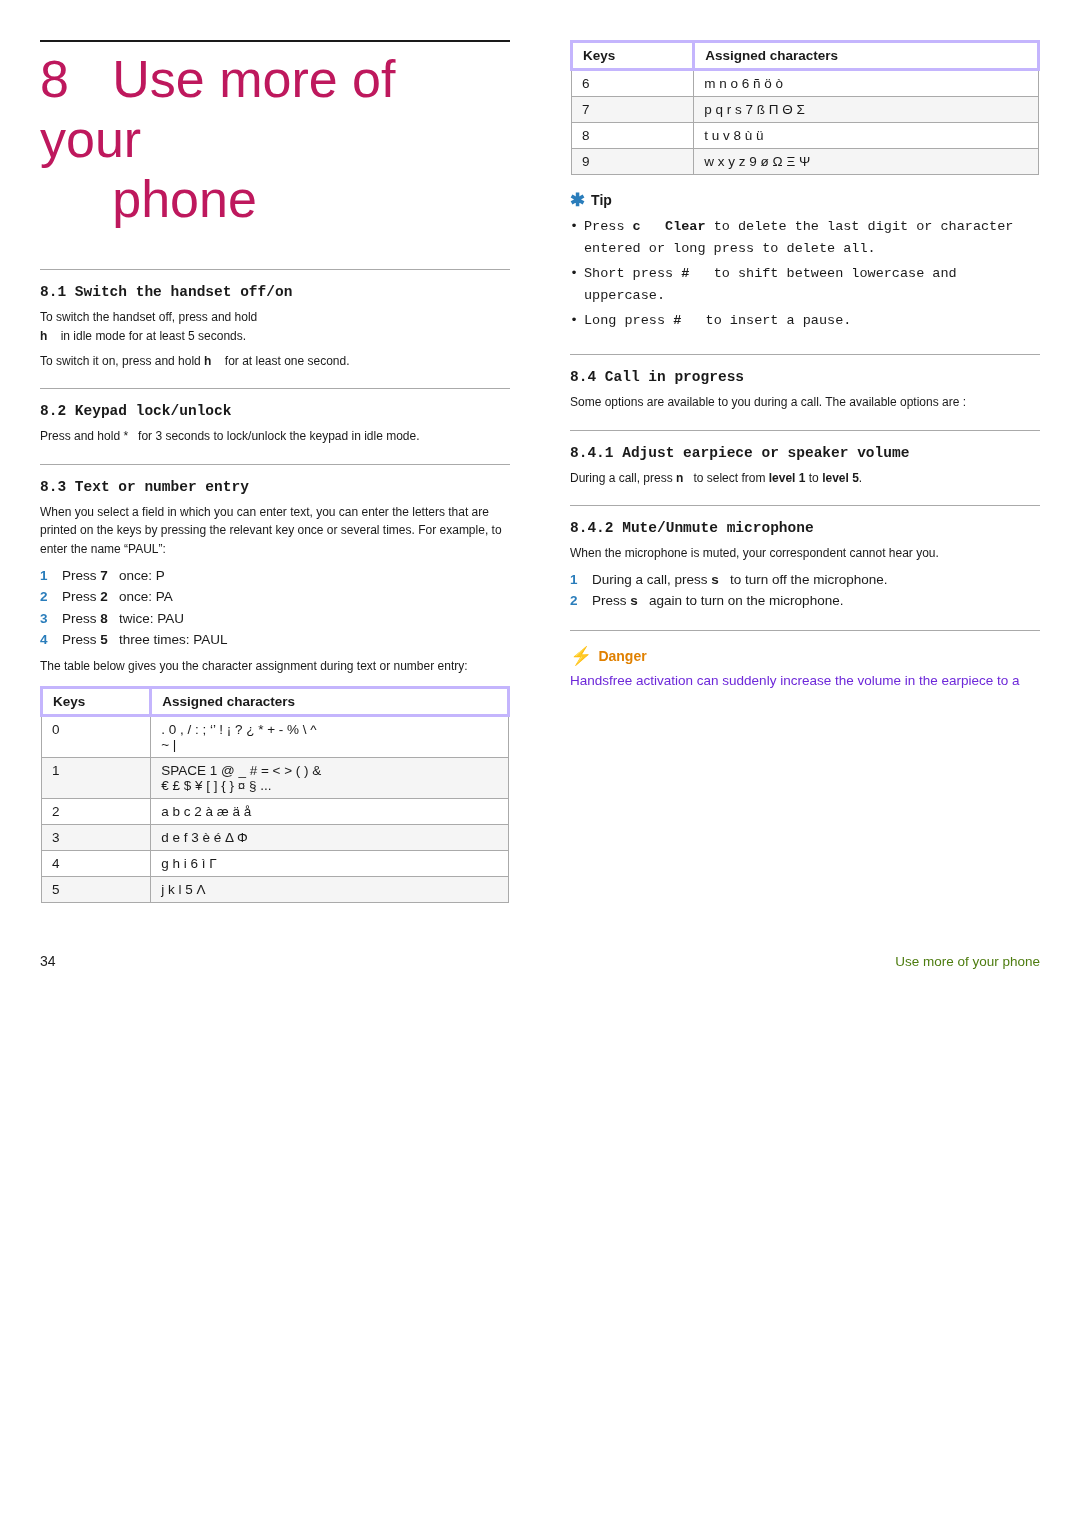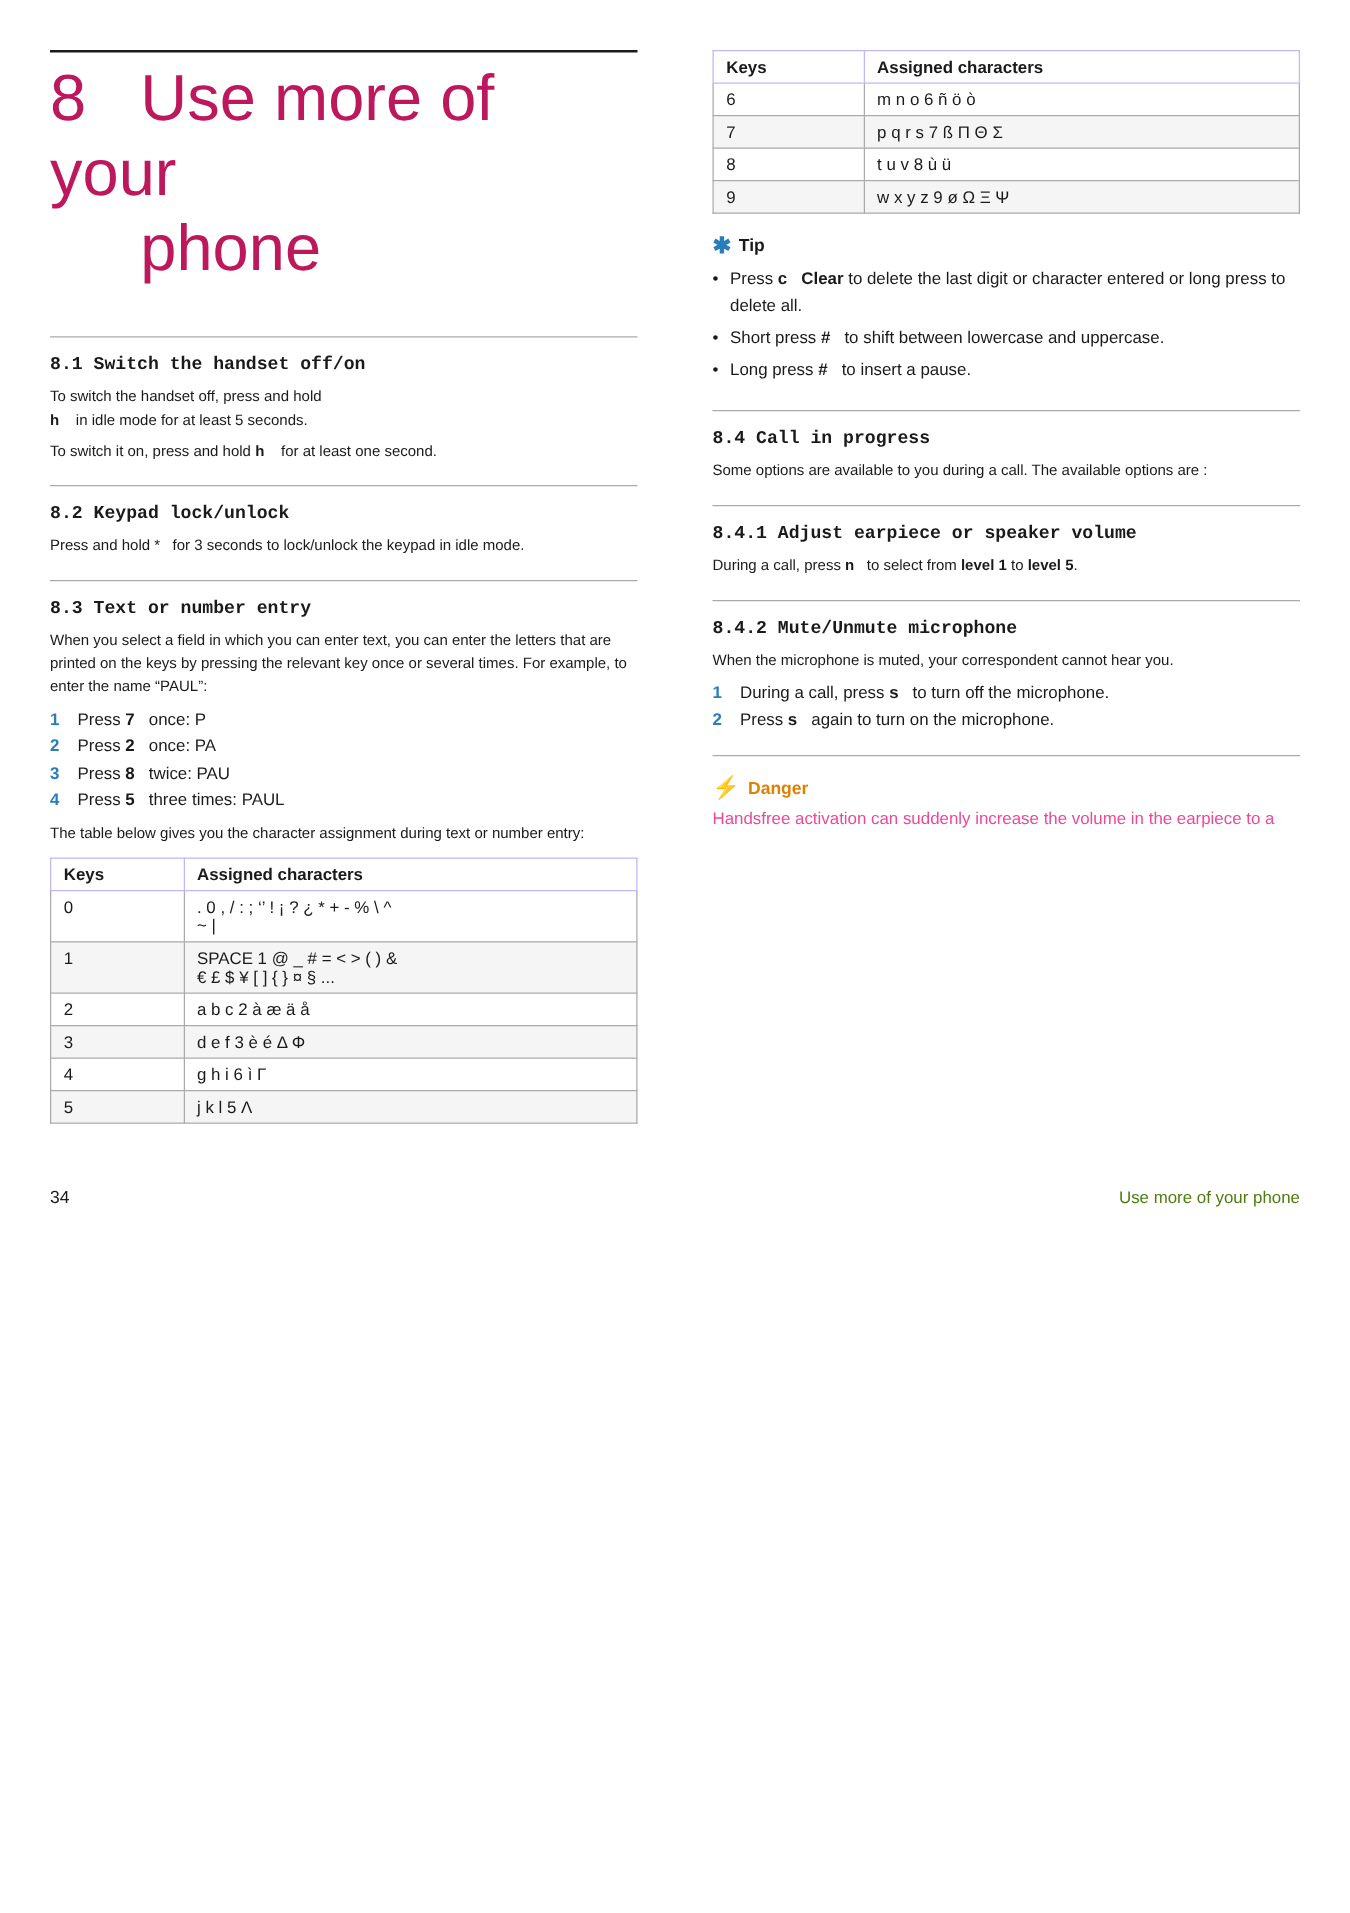--- a/index.html
+++ b/index.html
@@ -80,21 +80,21 @@
     table {
       width: 100%;
       border-collapse: collapse;
       font-size: 13.5px;
     }
     table th {
       background: #ffffff;
       font-weight: bold;
       text-align: left;
       padding: 5px 10px;
-      border: 1px solid #c4b5fd;
+      border: 3px solid #c4b5fd;
     }
     table td {
       padding: 5px 10px;
       border: 1px solid #aaa;
       vertical-align: top;
     }
     table tr:nth-child(even) td {
       background: #f5f5f5;
     }
     .tip-box {
@@ -120,20 +120,21 @@
       list-style: none;
       padding: 0;
       margin: 0;
     }
     .bullet-list li {
       font-size: 13.5px;
       line-height: 1.6;
       padding-left: 14px;
       position: relative;
       margin-bottom: 4px;
+      font-family: Liberation Mono, monospace;
     }
     .bullet-list li::before {
       content: "•";
       position: absolute;
       left: 0;
     }
     .danger-box {
       margin-top: 8px;
     }
     .danger-title {
@@ -143,21 +144,21 @@
       font-weight: bold;
       font-size: 14px;
       color: #e08000;
       margin-bottom: 4px;
     }
     .danger-icon {
       color: #e08000;
       font-size: 18px;
     }
     .danger-text {
-      color: #ec4899;
+      color: #6d28d9;
       font-size: 13.5px;
       line-height: 1.55;
     }
     .page-footer {
       display: flex;
       justify-content: space-between;
       align-items: flex-end;
       padding: 20px 40px 0 40px;
       margin-top: 30px;
     }

